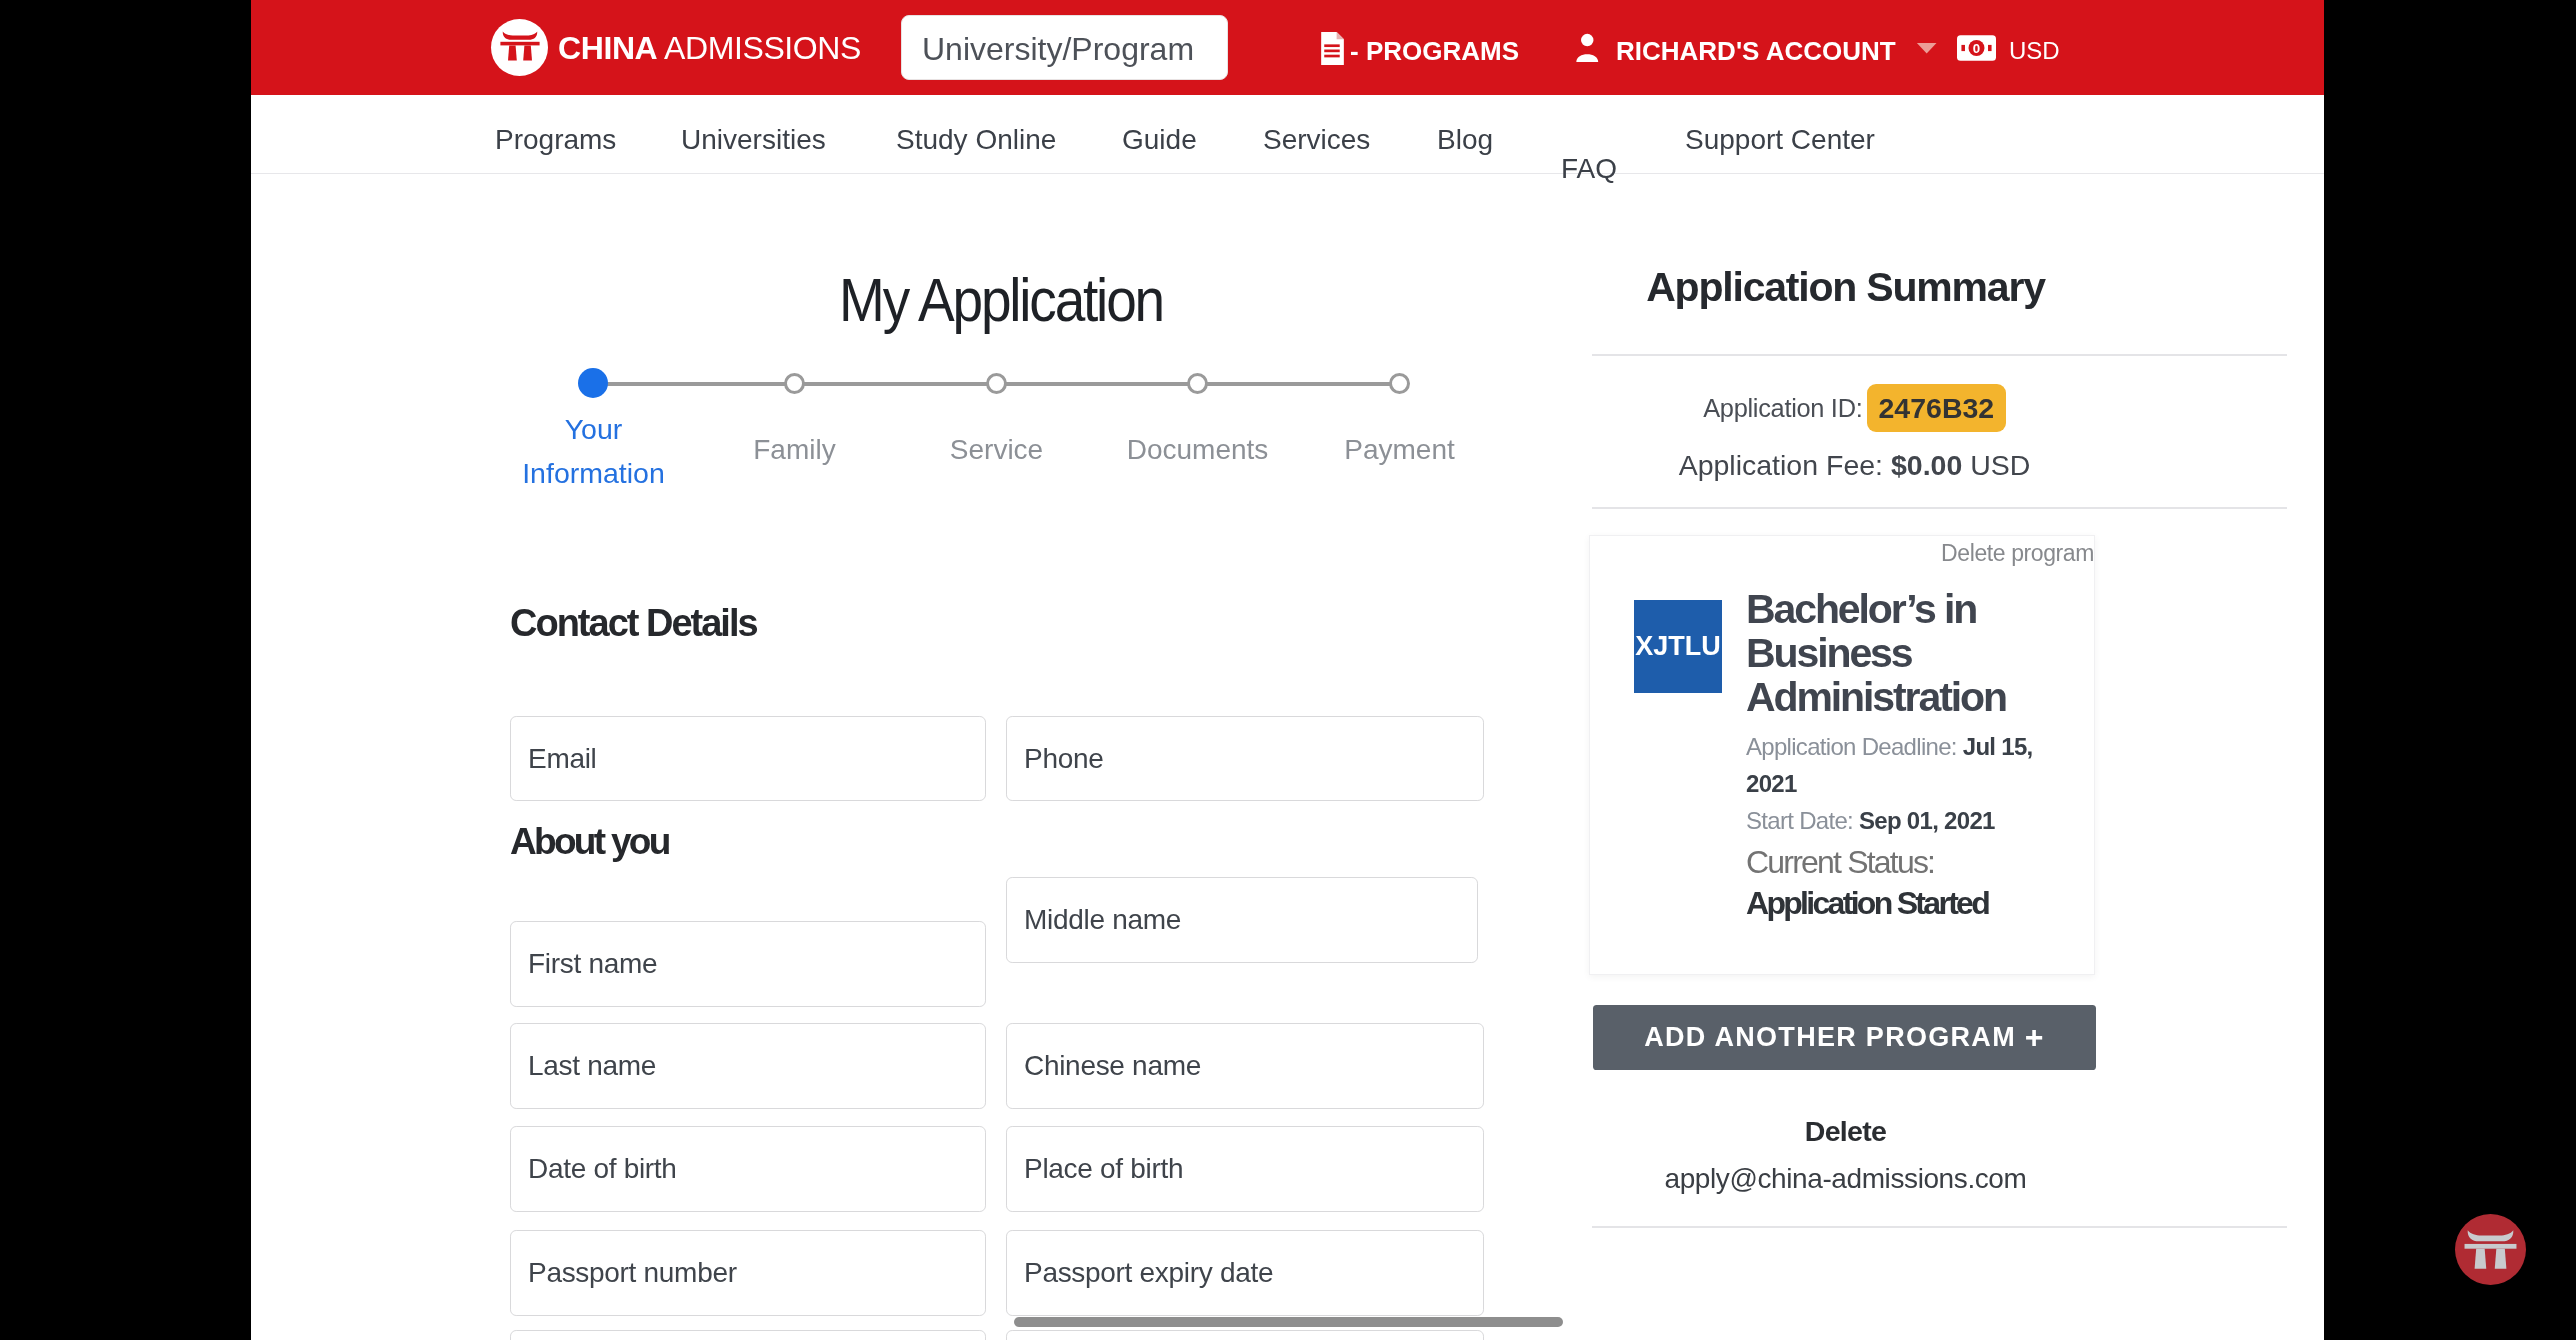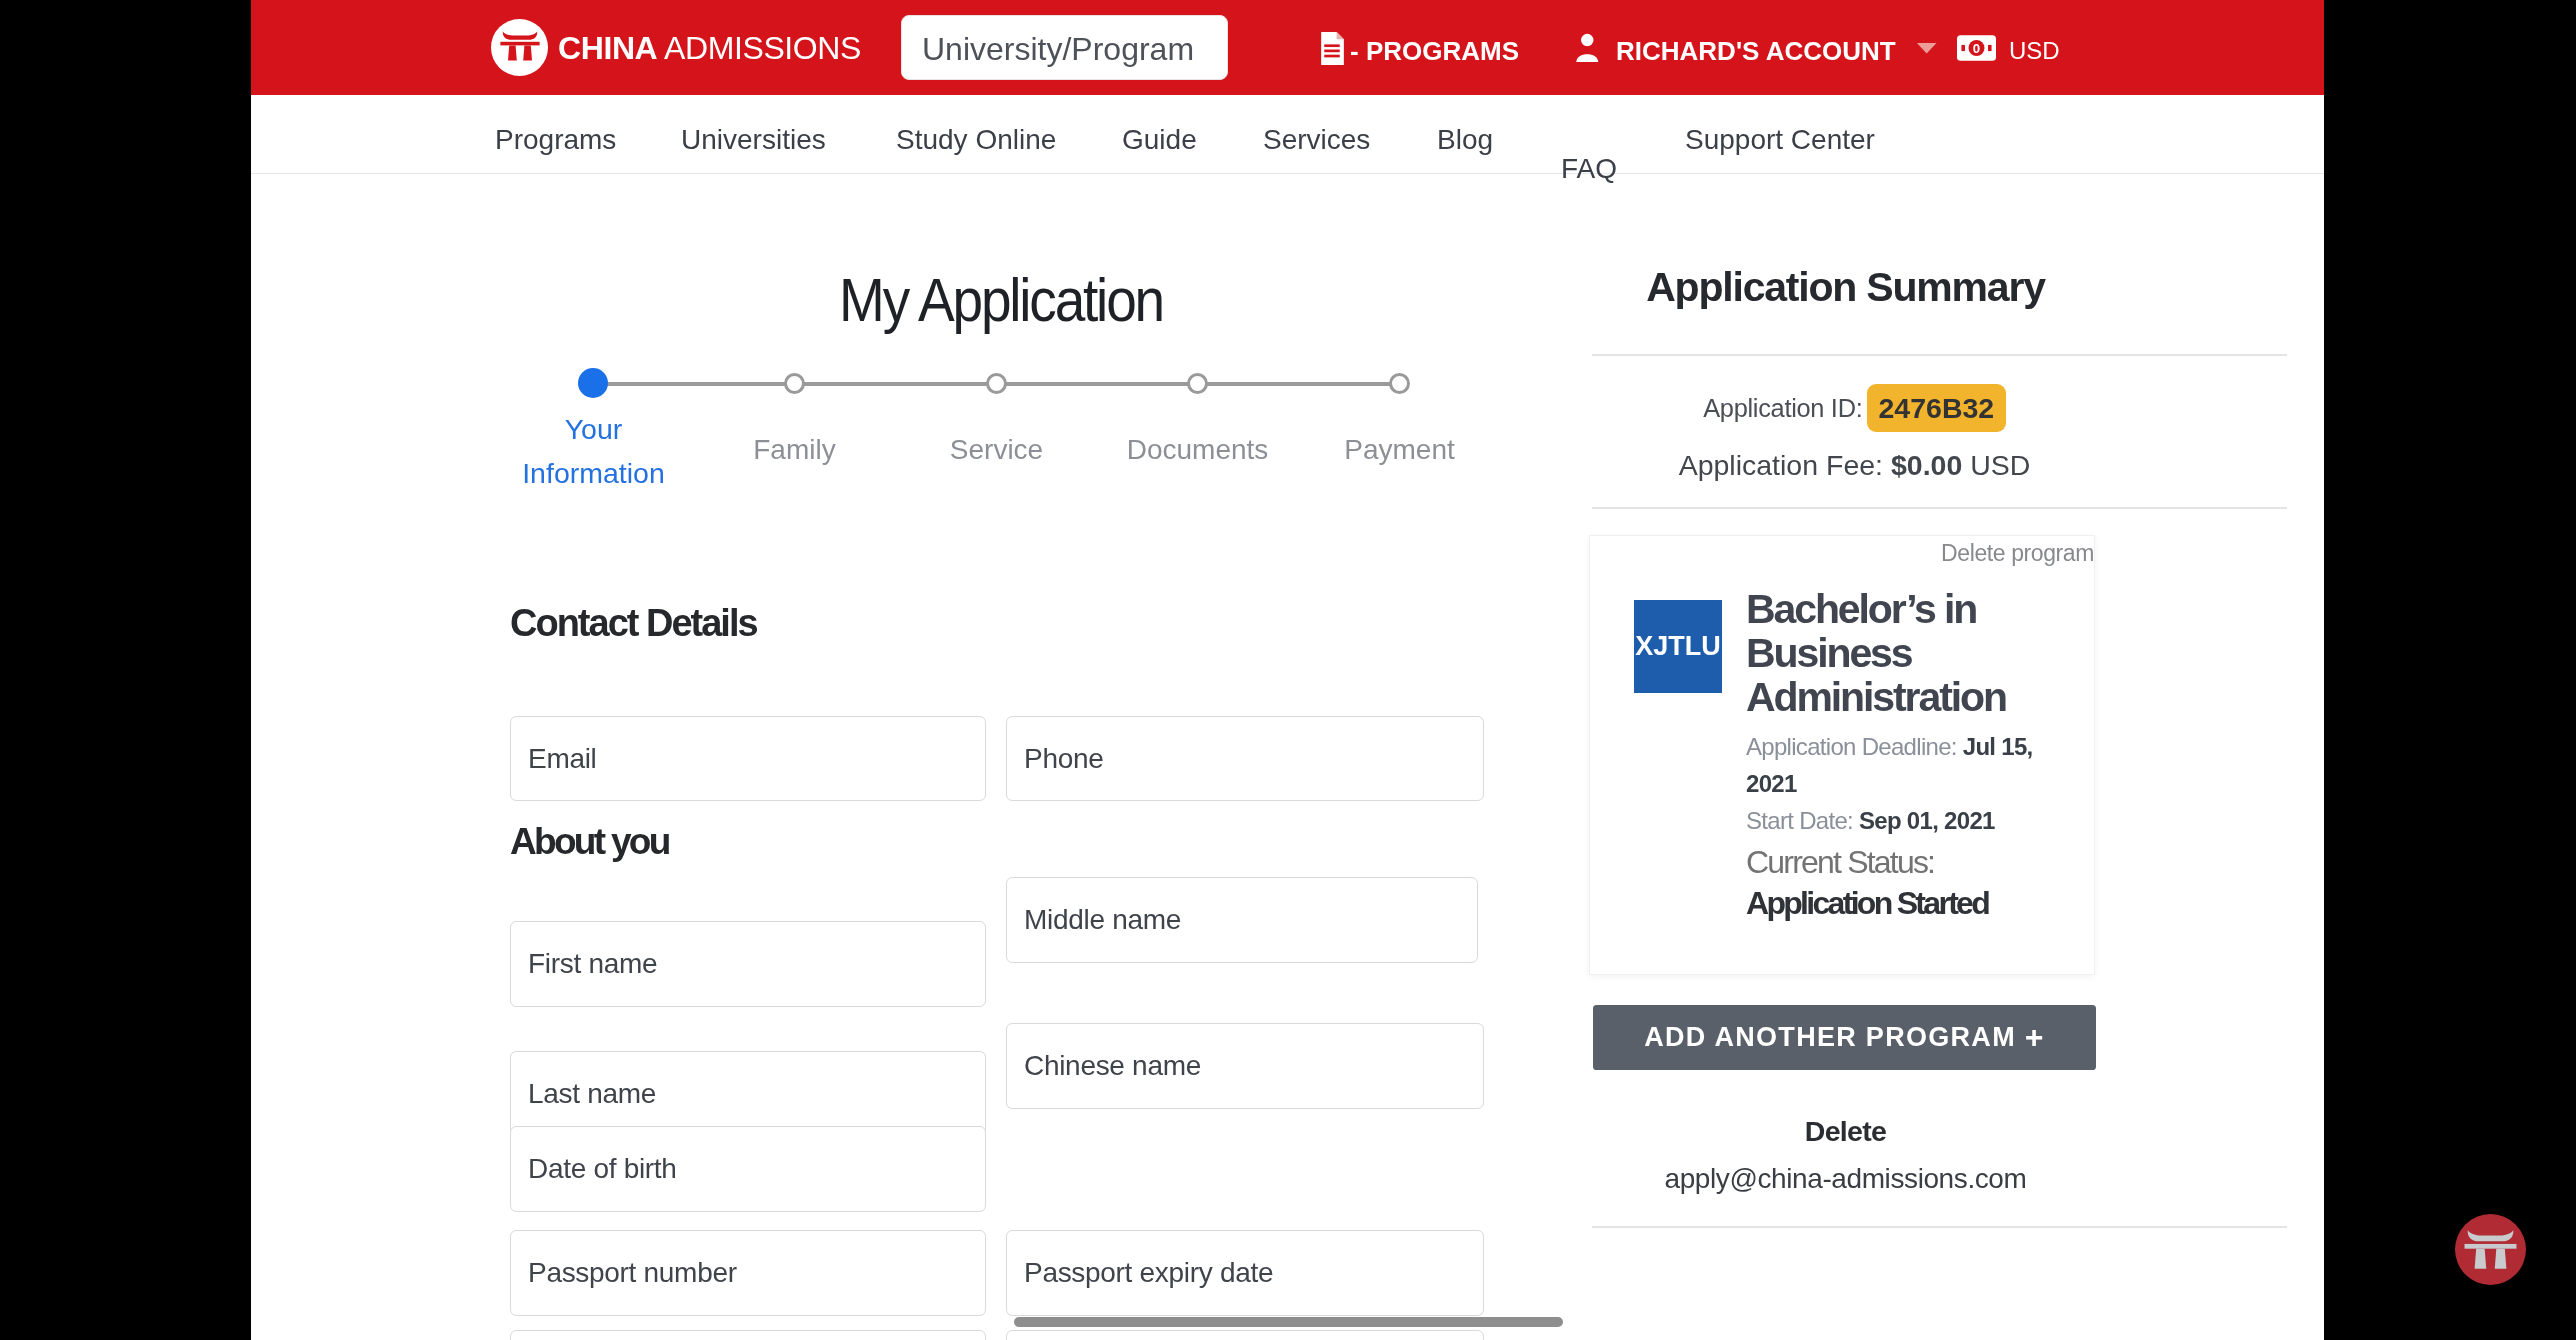--- a/index.html
+++ b/index.html
@@ -89,28 +89,31 @@
     </div>
 
   <div class="abs" style="left:259px;top:821px;font-size:37px;font-weight:bold;letter-spacing:-2.7px;color:#26282c;">About you</div>
 
   <div class="abs inp" style="left:259px;top:921px;width:476px;height:86px;">
       <span>First name</span>
     </div>
   <div class="abs inp" style="left:755px;top:877px;width:472px;height:86px;">
       <span>Middle name</span>
     </div>
-  <div class="abs inp" style="left:259px;top:1023px;width:476px;height:86px;margin-top:28px;">
+  <div class="abs inp" style="left:259px;top:1023px;width:476px;height:86px;">
       <span>Last name</span>
     </div>
   <div class="abs inp" style="left:755px;top:1023px;width:478px;height:86px;">
       <span>Chinese name</span>
     </div>
   <div class="abs inp" style="left:259px;top:1126px;width:476px;height:86px;padding-left:16px;">
       <span>Date of birth</span>
+    </div>
+  <div class="abs inp" style="left:755px;top:1126px;width:478px;height:86px;">
+      <span>Place of birth</span>
     </div>
   <div class="abs inp" style="left:259px;top:1230px;width:476px;height:86px;">
       <span>Passport number</span>
     </div>
   <div class="abs inp" style="left:755px;top:1230px;width:478px;height:86px;">
       <span>Passport expiry date</span>
     </div>
   <div class="abs inp" style="left:259px;top:1330px;width:476px;height:86px;">
       <span></span>
     </div>

